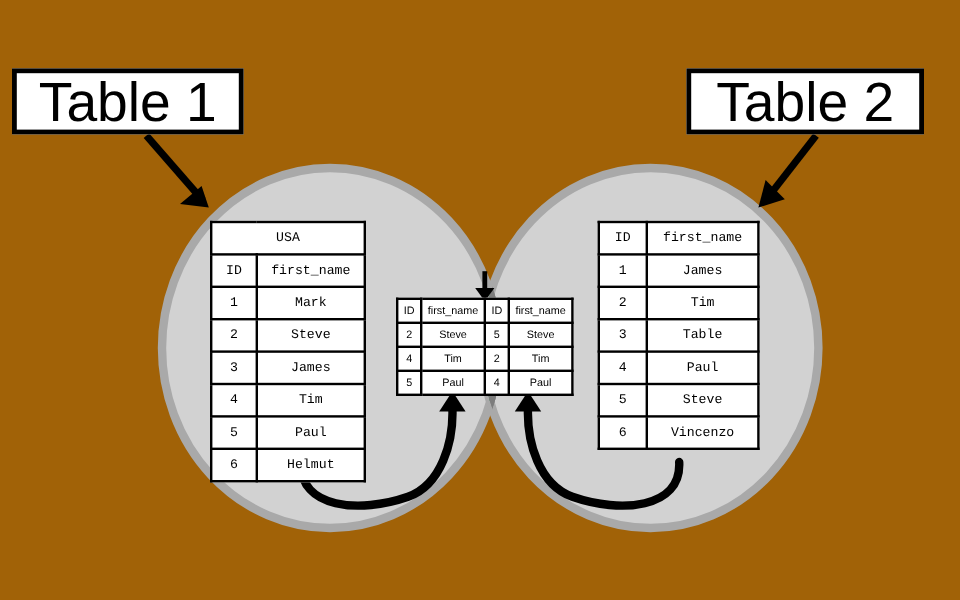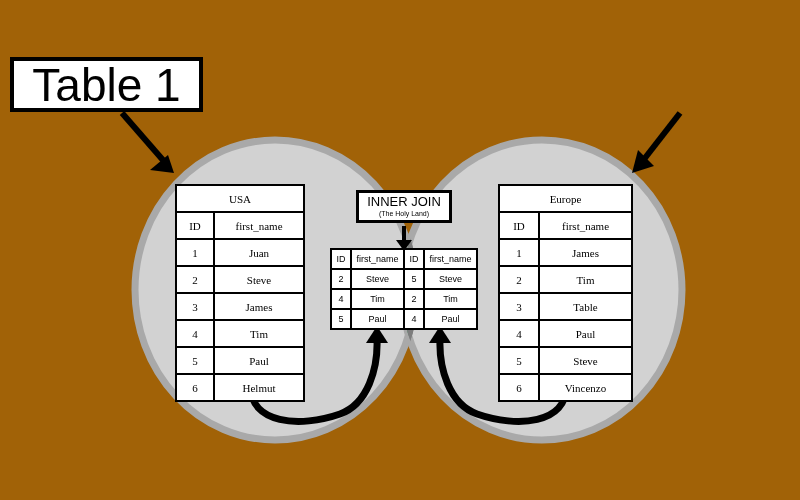--- a/index.html
+++ b/index.html
@@ -49,21 +49,21 @@
     top: 57px;
     width: 198px;
     height: 55px;
   }
 
   
   .data-table {
     position: absolute;
     border-collapse: collapse;
     background: #ffffff;
-    font-family: Liberation Serif, serif;
+    font-family: Liberation Mono, monospace;
     table-layout: fixed;
     padding-left: 27px;
   }
   .data-table td {
     border: 2px solid #000000;
     background: #ffffff;
     text-align: center;
     font-size: 11px;
     color: #000000;
     height: 25px;
@@ -179,37 +179,40 @@
     <path d="M 251 385 C 249 424, 300 428, 340 414 C 368 404, 378 368, 377 340" stroke="#000000" stroke-width="7" fill="none" stroke-linecap="round"></path>
     <path d="M 366 343 L 388 343 L 377 326 Z" fill="#000000"></path>
 
     <path d="M 566 385 C 568 424, 517 428, 477 414 C 449 404, 439 368, 440 340" stroke="#000000" stroke-width="7" fill="none" stroke-linecap="round"></path>
     <path d="M 429 343 L 451 343 L 440 326 Z" fill="#000000"></path>
   </svg>
 
   <div class="callout" id="callout-table1">
     <span>Table 1</span>
   </div>
+  <div class="callout" id="callout-table2">
+    <span>Table 2</span>
+  </div>
 
   <table class="data-table" id="table-usa">
     <colgroup>
         <col class="col-id">
         <col class="col-name">
       </colgroup>
     <tbody>
       <tr>
         <td class="title-cell" colspan="2">USA</td>
       </tr>
       <tr>
         <td>ID</td>
         <td>first_name</td>
       </tr>
       <tr>
         <td>1</td>
-        <td>Juan</td>
+        <td>Mark</td>
       </tr>
       <tr>
         <td>2</td>
         <td>Steve</td>
       </tr>
       <tr>
         <td>3</td>
         <td>James</td>
       </tr>
       <tr>
@@ -227,23 +230,20 @@
     </tbody>
   </table>
 
   <table class="data-table" id="table-europe">
     <colgroup>
         <col class="col-id">
         <col class="col-name">
       </colgroup>
     <tbody>
       <tr>
-        <td class="title-cell" colspan="2">Europe</td>
-      </tr>
-      <tr>
         <td>ID</td>
         <td>first_name</td>
       </tr>
       <tr>
         <td>1</td>
         <td>James</td>
       </tr>
       <tr>
         <td>2</td>
         <td>Tim</td>
@@ -260,24 +260,20 @@
         <td>5</td>
         <td>Steve</td>
       </tr>
       <tr>
         <td>6</td>
         <td>Vincenzo</td>
       </tr>
     </tbody>
   </table>
 
-  <div id="join-caption">
-    <div class="jc-title">INNER JOIN</div>
-    <div class="jc-sub">(The Holy Land)</div>
-  </div>
 
   <table id="table-join">
     <colgroup>
         <col class="jcol-id">
         <col class="jcol-name">
         <col class="jcol-id">
         <col class="jcol-name">
       </colgroup>
     <tbody>
       <tr>

